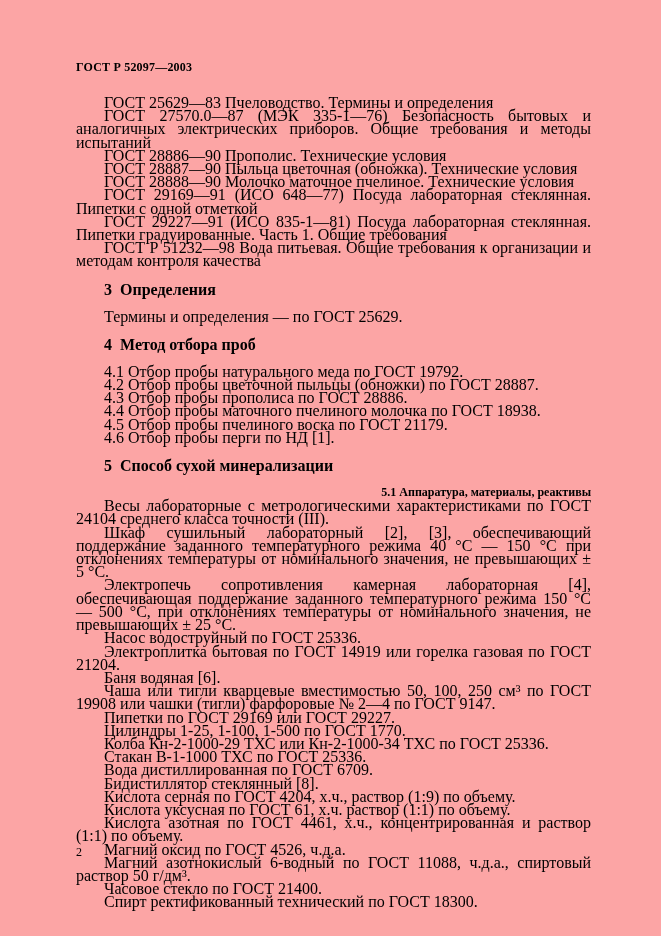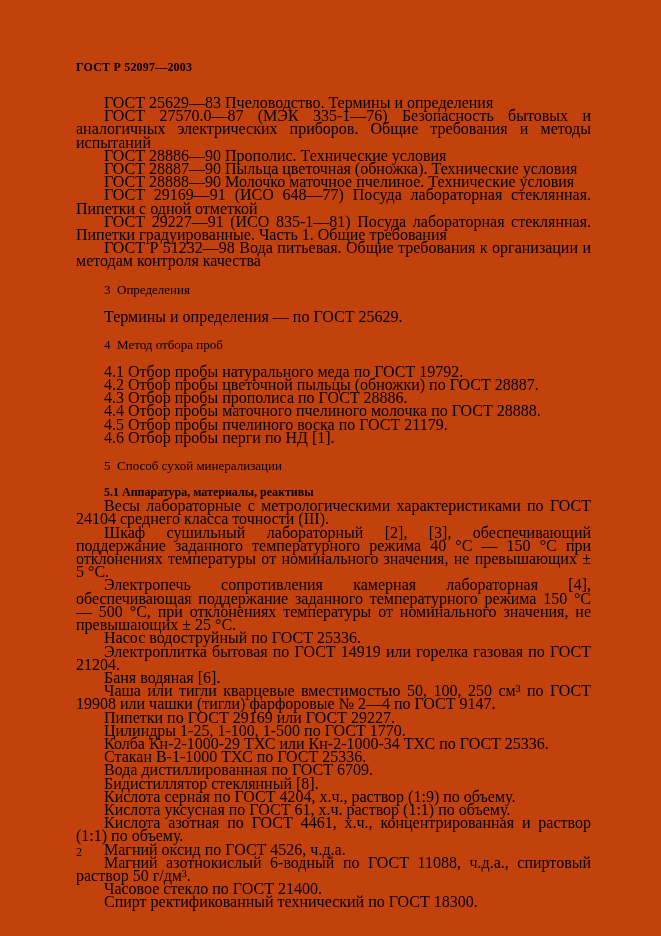--- a/index.html
+++ b/index.html
@@ -4,21 +4,21 @@
   <style>
     html, body {
       margin: 0;
       padding: 0;
       background: #ffffff;
     }
     .page {
       position: relative;
       width: 661px;
       height: 936px;
-      background: #c2410c;
+      background: #fca5a5;
       color: #000000;
       font-family: "Liberation Serif", serif;
       overflow: hidden;
       box-sizing: border-box;
     }
     .content {
       position: absolute;
       left: 76px;
       top: 60px;
       width: 515px;
@@ -30,33 +30,33 @@
       letter-spacing: 0.2px;
     }
     .doc-body p {
       margin: 0;
       font-size: 16px;
       line-height: 13.2px;
       text-align: justify;
       text-indent: 28px;
     }
     .doc-body h2 {
-      font-size: 13px;
-      font-weight: normal;
+      font-size: 16px;
+      font-weight: bold;
       margin: 14px 0 13px 0;
       text-indent: 28px;
       line-height: 15px;
     }
     .doc-body h3 {
       font-size: 12px;
       font-weight: bold;
       margin: 0;
       text-indent: 28px;
       line-height: 13.2px;
-      text-align: left;
+      text-align: right;
     }
     .page-number {
       position: absolute;
       left: 76px;
       top: 845px;
       font-size: 12px;
     }
   </style>
 </head>
 <body>
@@ -72,21 +72,21 @@
         <p>ГОСТ 28888—90  Молочко маточное пчелиное. Технические условия</p>
         <p>ГОСТ 29169—91 (ИСО 648—77)  Посуда лабораторная стеклянная. Пипетки с одной отметкой</p>
         <p>ГОСТ 29227—91 (ИСО 835-1—81)  Посуда лабораторная стеклянная. Пипетки градуированные. Часть 1. Общие требования</p>
         <p>ГОСТ Р 51232—98  Вода питьевая. Общие требования к организации и методам контроля качества</p>
         <h2>3&nbsp;&nbsp;Определения</h2>
         <p>Термины и определения — по ГОСТ 25629.</p>
         <h2>4&nbsp;&nbsp;Метод отбора проб</h2>
         <p>4.1  Отбор пробы натурального меда по ГОСТ 19792.</p>
         <p>4.2  Отбор пробы цветочной пыльцы (обножки) по ГОСТ 28887.</p>
         <p>4.3  Отбор пробы прополиса по ГОСТ 28886.</p>
-        <p>4.4  Отбор пробы маточного пчелиного молочка по ГОСТ 28888.</p>
+        <p>4.4  Отбор пробы маточного пчелиного молочка по ГОСТ 18938.</p>
         <p>4.5  Отбор пробы пчелиного воска по ГОСТ 21179.</p>
         <p>4.6  Отбор пробы перги по НД [1].</p>
         <h2>5&nbsp;&nbsp;Способ сухой минерализации</h2>
         <h3>5.1  Аппаратура, материалы, реактивы</h3>
         <p>Весы лабораторные с метрологическими характеристиками по ГОСТ 24104 среднего класса точности (III).</p>
         <p>Шкаф сушильный лабораторный [2], [3], обеспечивающий поддержание заданного температурного режима 40 °С — 150 °С при отклонениях температуры от номинального значения, не превышающих ± 5 °С.</p>
         <p>Электропечь сопротивления камерная лабораторная [4], обеспечивающая поддержание заданного температурного режима 150 °С — 500 °С, при отклонениях температуры от номинального значения, не превышающих ± 25 °С.</p>
         <p>Насос водоструйный по ГОСТ 25336.</p>
         <p>Электроплитка бытовая по ГОСТ 14919 или горелка газовая по ГОСТ 21204.</p>
         <p>Баня водяная [6].</p>

